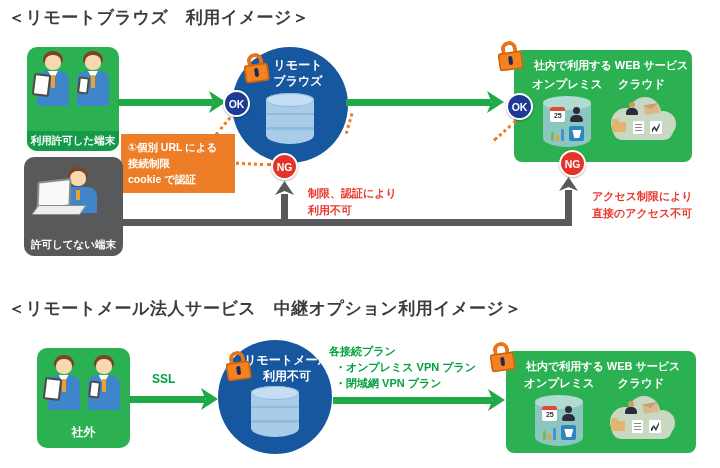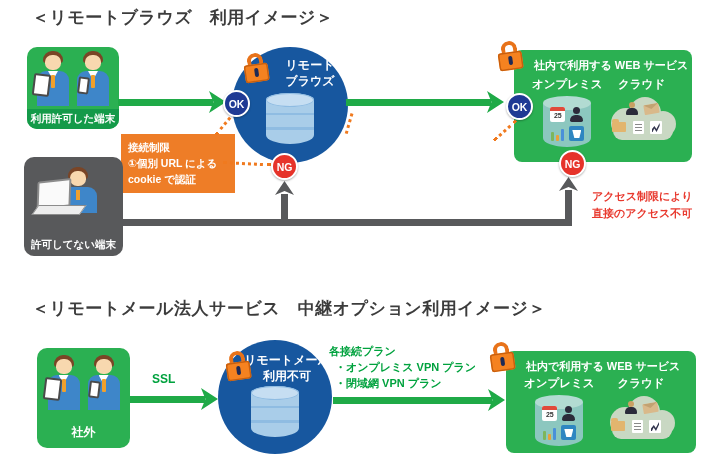--- a/index.html
+++ b/index.html
@@ -1,20 +1,20 @@
 <!DOCTYPE html>
 <html><head>
 <meta charset="utf-8">
 <style>
   html,body { margin:0; padding:0; background:#fff; }
   .stage {
     position:relative; width:720px; height:468px; background:#fff; overflow:hidden;
     font-family:"Liberation Sans","DejaVu Sans",sans-serif;
   }
-  .title { position:absolute; font-size:17px; font-weight:bold; color:#3C3C3C; white-space:nowrap; letter-spacing:0.5px;margin-left:24px; }
+  .title { position:absolute; font-size:17px; font-weight:bold; color:#3C3C3C; white-space:nowrap; letter-spacing:0.5px; }
 
   
   .device-box { position:absolute; border-radius:10px; }
   .device-box.green { background:#2BB052; }
   .device-box.grayb { background:#58595B; }
   .box-band { position:absolute; bottom:0; left:0; right:0; height:20px; background:#149A49;
     border-radius:0 0 10px 10px; color:#fff; font-weight:bold; font-size:10.5px;
     display:flex; align-items:center; justify-content:center; white-space:nowrap; }
   .gray-label { position:absolute; bottom:4px; left:0; right:0; text-align:center; color:#fff; font-weight:bold; font-size:10.5px; white-space:nowrap; }
   .plain-label { position:absolute; bottom:7px; left:0; right:0; text-align:center; color:#fff; font-weight:bold; font-size:12px; }
@@ -127,21 +127,21 @@
   .green-note { position:absolute; color:#00A23E; font-weight:bold; font-size:11px; line-height:1.45; white-space:nowrap; }
   .ssl-label { position:absolute; color:#00A23E; font-weight:bold; font-size:12px; }
 </style>
 </head>
 <body>
 
 <div class="stage">
 
   <div class="title" style="left:8px; top:6px;">＜リモートブラウズ　利用イメージ＞</div>
 
-  <div class="device-box green" style="left:27px; top:47px; width:92px; height:82px;">
+  <div class="device-box green" style="left:27px; top:47px; width:92px; height:104px;">
     <div class="duo">
       <div class="figure tablet">
         <span class="hair"></span>
           <span class="face"></span>
           <span class="torso"></span>
           <span class="shirt"></span>
           <span class="tie"></span>
           <span class="device"></span>
       </div>
       <div class="figure phone">
@@ -160,21 +160,21 @@
       <span class="shaft"></span>
       <span class="head"></span>
     </div>
 
   <div class="node-circle" style="left:232px; top:47px; width:116px; height:116px;">
     <div class="lock" style="left:12px; top:6px;">
         <span class="shackle"></span>
         <span class="lock-body"></span>
         <span class="keyhole"></span>
       </div>
-    <div class="node-text" style="left:42px; top:11px; width:72px;">
+    <div class="node-text" style="left:30px; top:11px; width:72px;">
       <div>リモート</div>
       <div>ブラウズ</div>
     </div>
     <div class="db-blue" style="left:34px; top:46px;">
         <span class="bod"></span>
         <span class="top"></span>
       </div>
   </div>
   <div class="badge ok" style="left:223px; top:90px;">OK</div>
   <div class="badge ng" style="left:271px; top:153px;">NG</div>
@@ -232,22 +232,22 @@
           <span class="ci ci-doc"></span>
           <span class="ci ci-graph"></span>
         </div>
       </div>
     </div>
   </div>
   <div class="badge ok" style="left:506px; top:93px;">OK</div>
   <div class="badge ng" style="left:559px; top:150px;">NG</div>
 
   <div class="note orange" style="left:121px; top:134px; width:100px;">
+    <div>①個別 URL による</div>
     <div>接続制限</div>
-    <div>①個別 URL による</div>
     <div>cookie で認証</div>
   </div>
 
   <div class="dotted" style="left:216px; top:133px; width:22px; transform:rotate(-50deg);"></div>
   <div class="dotted" style="left:223px; top:161px; width:48px; transform:rotate(3deg);"></div>
   <div class="dotted" style="left:352px; top:112px; width:21px; transform:rotate(106deg);"></div>
   <div class="dotted" style="left:494px; top:139px; width:30px; transform:rotate(-42deg);"></div>
 
   <div class="device-box grayb" style="left:24px; top:157px; width:99px; height:99px;">
     <div class="lf">
@@ -260,20 +260,24 @@
     </div>
     <div class="gray-label">許可してない端末</div>
   </div>
 
   <div class="gline" style="left:122px; top:219px; width:450px; height:7px;"></div>
   <div class="gline" style="left:281px; top:194px; width:7px; height:32px;"></div>
   <div class="garrow-up" style="left:275px; top:181px;"></div>
   <div class="gline" style="left:565px; top:190px; width:7px; height:36px;"></div>
   <div class="garrow-up" style="left:559px; top:177px;"></div>
 
+  <div class="red-note" style="left:308px; top:185px;">
+    <div>制限、認証により</div>
+    <div>利用不可</div>
+  </div>
   <div class="red-note" style="left:592px; top:188px;">
     <div>アクセス制限により</div>
     <div>直接のアクセス不可</div>
   </div>
 
   <div class="title" style="left:8px; top:297px;">＜リモートメール法人サービス　中継オプション利用イメージ＞</div>
 
   <div class="device-box green" style="left:37px; top:348px; width:93px; height:100px;">
     <div class="duo" style="top:6px;">
       <div class="figure tablet">

